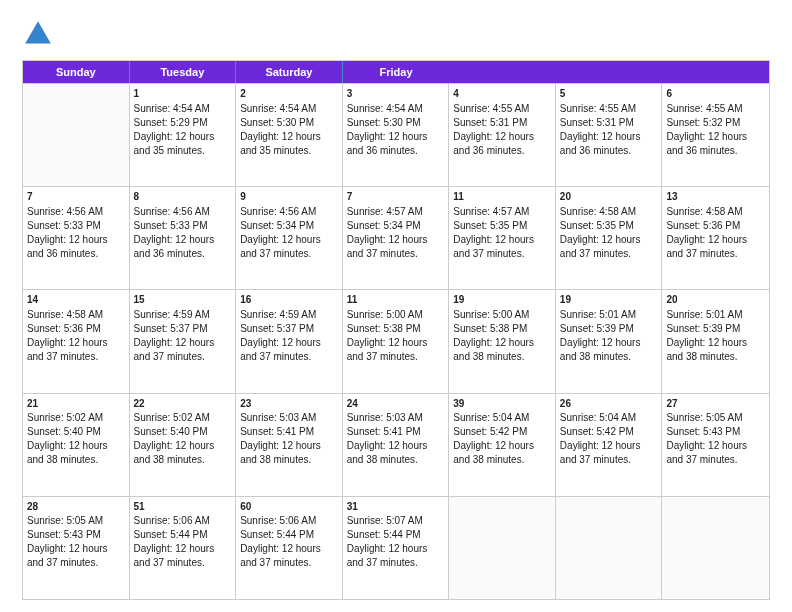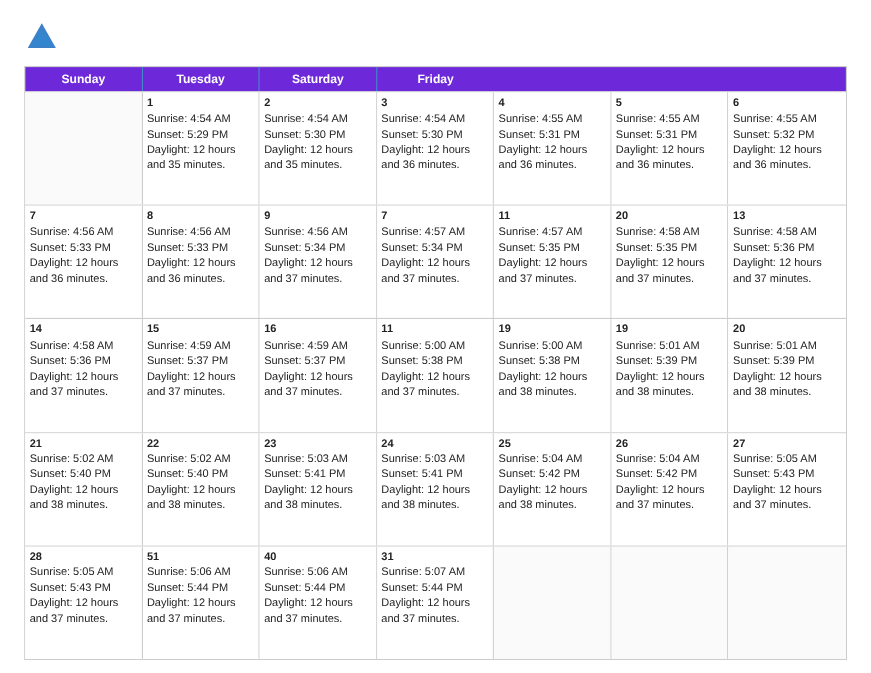--- a/index.html
+++ b/index.html
@@ -313,21 +313,21 @@
 and 38 minutes.</div>
           </div>
           <div class="cal-cell">
             <span class="day-num">24</span>
             <div class="day-info" style="white-space: pre-line;">Sunrise: 5:03 AM
 Sunset: 5:41 PM
 Daylight: 12 hours
 and 38 minutes.</div>
           </div>
           <div class="cal-cell">
-            <span class="day-num">25</span>
+            <span class="day-num">39</span>
             <div class="day-info" style="white-space: pre-line;">Sunrise: 5:04 AM
 Sunset: 5:42 PM
 Daylight: 12 hours
 and 38 minutes.</div>
           </div>
           <div class="cal-cell">
             <span class="day-num">26</span>
             <div class="day-info" style="white-space: pre-line;">Sunrise: 5:04 AM
 Sunset: 5:42 PM
 Daylight: 12 hours
@@ -350,21 +350,21 @@
 and 37 minutes.</div>
           </div>
           <div class="cal-cell">
             <span class="day-num">51</span>
             <div class="day-info" style="white-space: pre-line;">Sunrise: 5:06 AM
 Sunset: 5:44 PM
 Daylight: 12 hours
 and 37 minutes.</div>
           </div>
           <div class="cal-cell">
-            <span class="day-num">40</span>
+            <span class="day-num">60</span>
             <div class="day-info" style="white-space: pre-line;">Sunrise: 5:06 AM
 Sunset: 5:44 PM
 Daylight: 12 hours
 and 37 minutes.</div>
           </div>
           <div class="cal-cell">
             <span class="day-num">31</span>
             <div class="day-info" style="white-space: pre-line;">Sunrise: 5:07 AM
 Sunset: 5:44 PM
 Daylight: 12 hours

